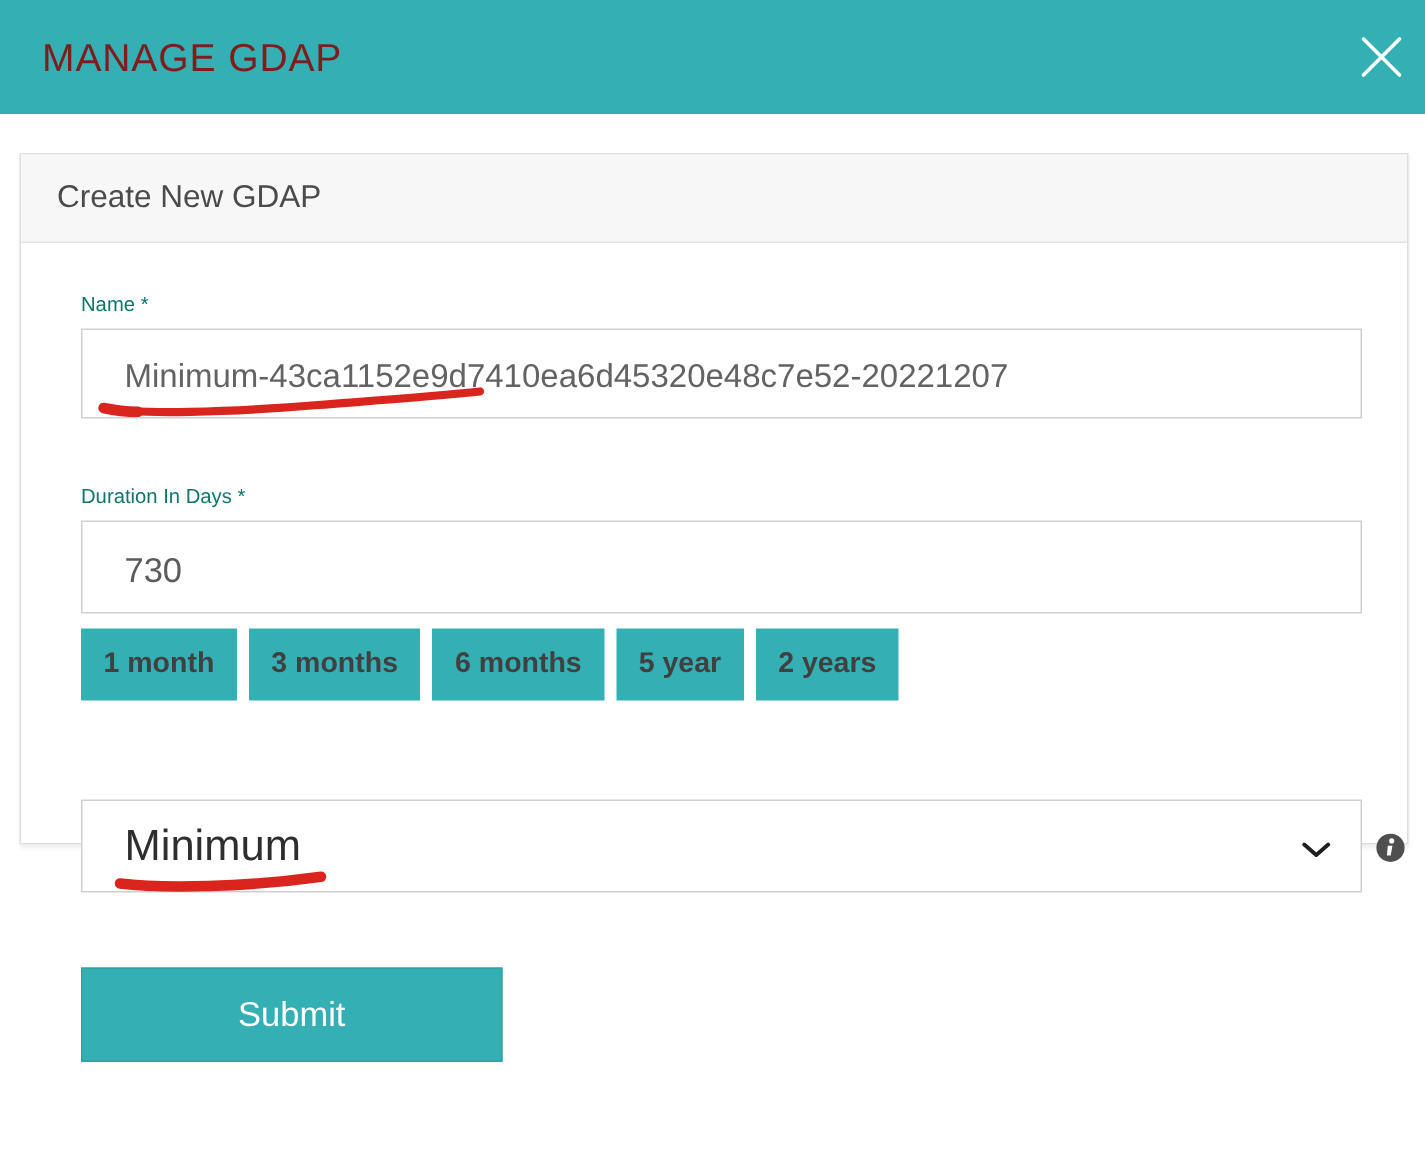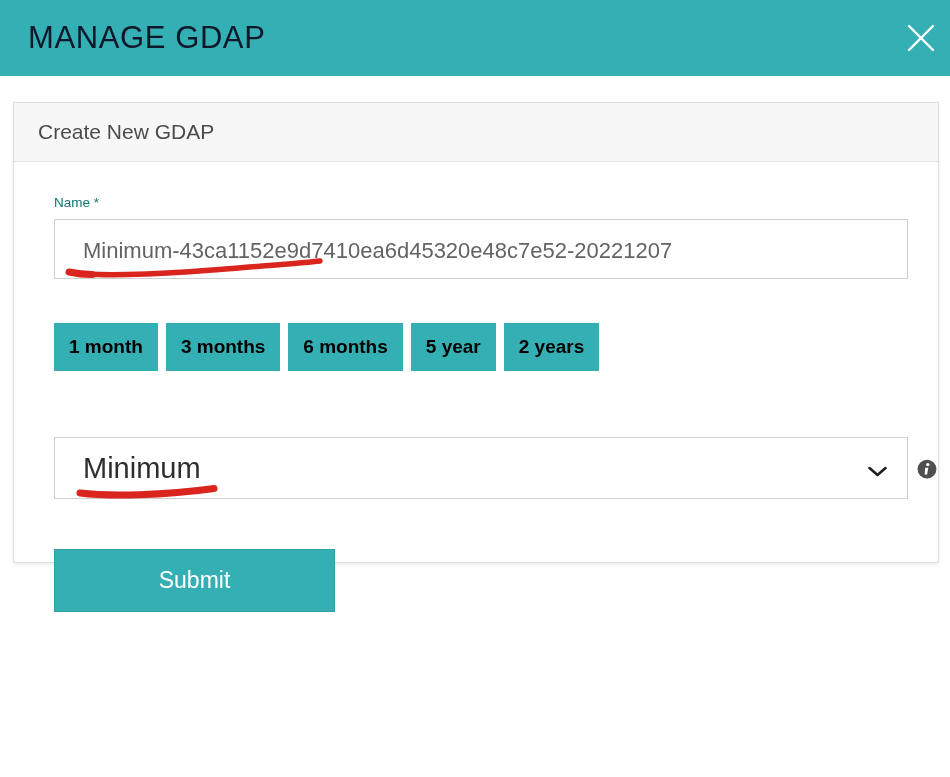--- a/index.html
+++ b/index.html
@@ -13,22 +13,22 @@
 
   
   .modal-header {
     width: 950px; height: 76px;
     background: #34b0b5;
     display: flex; align-items: center;
     padding: 0 10px 0 28px;
     position: relative;
   }
   .modal-title {
-    color: #0f172a;
-    font-size: 31px;
+    color: #7f1d1d;
+    font-size: 26px;
     font-weight: 300;
     letter-spacing: 0.6px;
   }
   .close-btn {
     position: absolute;
     right: 6px; top: 16px;
     width: 46px; height: 46px;
     background: transparent;
     border: none;
     cursor: pointer;
@@ -80,21 +80,21 @@
 
   
   .annotation { position: absolute; pointer-events: none; }
 
   
   .presets { margin-top: 10px; display: flex; }
   .preset-btn {
     height: 48px;
     background: #34b0b5;
     border: none;
-    color: #000000;
+    color: #404040;
     font-family: inherit;
     font-size: 19px;
     font-weight: 600;
     padding: 0 15px;
     margin-right: 8px;
     cursor: pointer;
   }
 
   
   .dropdown-row {
@@ -166,20 +166,26 @@
       <label class="field-label">Name *</label>
       <div class="input-wrap">
         <input class="text-input" type="text" value="Minimum-43ca1152e9d7410ea6d45320e48c7e52-20221207" style="">
         <svg class="annotation" style="left:8px; top:38px;" width="270" height="22" viewBox="0 0 270 22">
           <path d="M7,15 C30,19.5 90,18 150,13 C195,9.5 230,7 258,4" fill="none" stroke="#d9251d" stroke-width="5.5" stroke-linecap="round"></path>
           <path d="M7,15 C14,16.5 22,17.5 30,17.5" fill="none" stroke="#d9251d" stroke-width="7" stroke-linecap="round"></path>
         </svg>
       </div>
     </div>
 
+    <div class="field-duration">
+      <label class="field-label">Duration In Days *</label>
+      <div class="input-wrap">
+        <input class="text-input" type="text" value="730" style="">
+      </div>
+    </div>
 
     <div class="presets">
       <button class="preset-btn">1 month</button>
       <button class="preset-btn">3 months</button>
       <button class="preset-btn">6 months</button>
       <button class="preset-btn">5 year</button>
       <button class="preset-btn">2 years</button>
     </div>
 
     <div class="dropdown-row">

